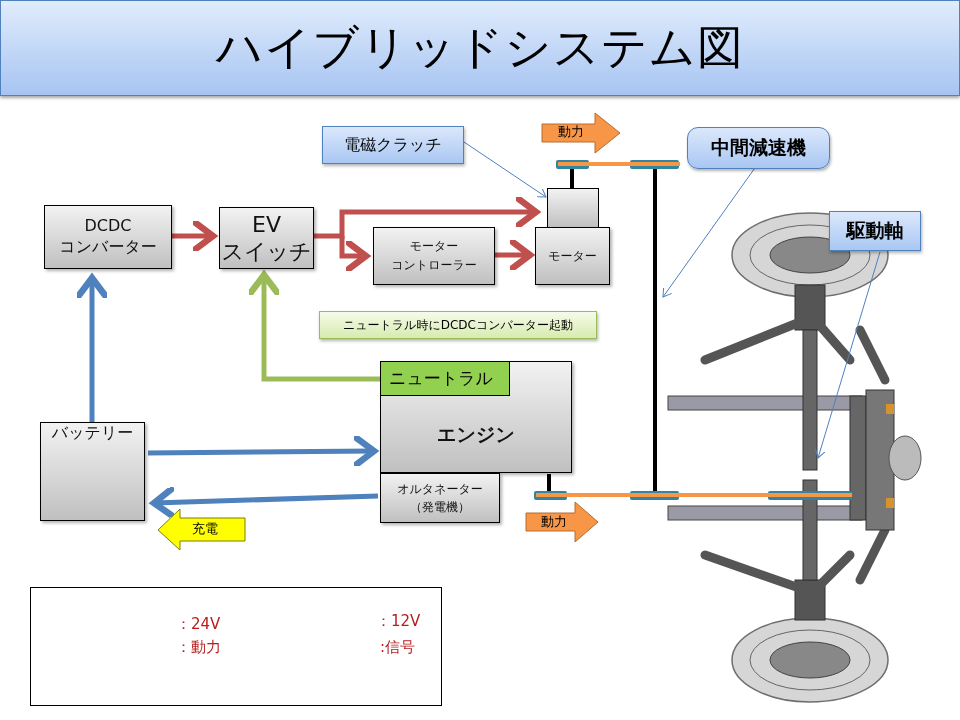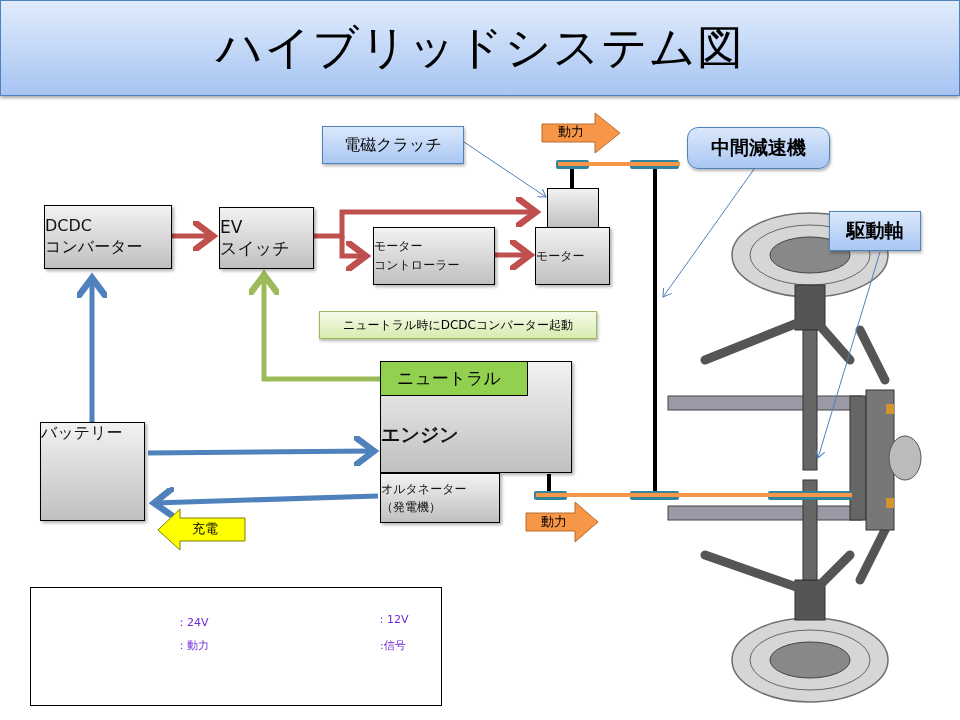--- a/index.html
+++ b/index.html
@@ -5,29 +5,29 @@
   html, body { margin:0; padding:0; }
   body { width:960px; height:720px; position:relative; overflow:hidden; background:#ffffff;
          font-family:"DejaVu Sans", sans-serif; }
   .abs { position:absolute; }
   .title-bar { left:0; top:0; width:958px; height:94px; border:1px solid #4f81bd;
                background:linear-gradient(#e0ecfc,#a7c4f2); box-shadow:0 2px 3px rgba(0,0,0,.35);
                display:flex; align-items:center; justify-content:center; }
   .title-bar span { font-size:46px; color:#000; letter-spacing:1px; }
   .gbox { border:1px solid #000; background:linear-gradient(#f2f2f2,#c0c0c0);
           box-shadow:2px 2px 3px rgba(0,0,0,.3); display:flex; flex-direction:column;
-          align-items:flex-start; justify-content:center; text-align:center; color:#111; }
+          align-items:center; justify-content:center; text-align:center; color:#111; }
   .callout { border:1px solid #4f81bd; background:linear-gradient(#dbe8fb,#a9c7f3);
              display:flex; align-items:center; justify-content:center; color:#000;
              box-shadow:1px 2px 3px rgba(0,0,0,.3); }
   .note-green { border:1px solid #9bbb59; background:linear-gradient(#f6fbe9,#d7ebb0);
                 font-size:12px; display:flex; align-items:center; justify-content:center;
                 box-shadow:1px 2px 3px rgba(0,0,0,.3); }
   .legend { left:30px; top:587px; width:410px; height:117px; border:1px solid #000; background:#fff; }
-  .legend-label { font-size:11px; color:#6d28d9; }
+  .legend-label { font-size:15px; color:#b91c1c; }
   svg { position:absolute; left:0; top:0; }
 </style>
 </head>
 <body>
 
 <div class="abs title-bar">
   <span>ハイブリッドシステム図</span>
 </div>
 
 <svg width="960" height="720">
@@ -128,39 +128,39 @@
     <line x1="368" y1="623" x2="277" y2="623" stroke="#4f81bd" stroke-width="5" marker-end="url(#mBlue)"></line>
     <line x1="65" y1="650" x2="162" y2="650" stroke="#f79646" stroke-width="5"></line>
     <line x1="368" y1="651" x2="280" y2="651" stroke="#9bbb59" stroke-width="5" marker-end="url(#mGreen)"></line>
   </g>
 </svg>
 
 <div class="abs gbox" style="left:44px;top:205px;width:126px;height:62px;font-size:16px;line-height:1.3;">
   <span>DCDC</span>
   <span>コンバーター</span>
 </div>
-<div class="abs gbox" style="left:219px;top:207px;width:93px;height:60px;font-size:17px;line-height:1.25;">
+<div class="abs gbox" style="left:219px;top:207px;width:93px;height:60px;font-size:22px;line-height:1.25;">
   <span>EV</span>
   <span>スイッチ</span>
 </div>
 <div class="abs gbox" style="left:373px;top:227px;width:120px;height:56px;font-size:12px;line-height:1.6;">
   <span>モーター</span>
   <span>コントローラー</span>
 </div>
 <div class="abs gbox" style="left:547px;top:188px;width:50px;height:38px;box-shadow:none;"></div>
 <div class="abs gbox" style="left:535px;top:227px;width:73px;height:56px;font-size:12px;">
   <span>モーター</span>
 </div>
 <div class="abs gbox" style="left:40px;top:422px;width:105px;height:99px;font-size:16px;justify-content:flex-start;box-sizing:border-box;">
   <span>バッテリー</span>
 </div>
 <div class="abs gbox" style="left:380px;top:361px;width:192px;height:112px;font-size:19px;font-weight:bold;justify-content:flex-start;padding-top:60px;box-sizing:border-box;">
   <span>エンジン</span>
 </div>
-<div class="abs" style="left:380px;top:361px;width:148px;height:35px;background:#92d050;border:1px solid #000;font-size:17px;display:flex;align-items:center;padding-left:16px;box-sizing:border-box;">
+<div class="abs" style="left:380px;top:361px;width:130px;height:35px;background:#92d050;border:1px solid #000;font-size:17px;display:flex;align-items:center;padding-left:8px;box-sizing:border-box;">
   <span>ニュートラル</span>
 </div>
 <div class="abs gbox" style="left:380px;top:473px;width:118px;height:48px;font-size:12px;line-height:1.5;">
   <span>オルタネーター</span>
   <span>（発電機）</span>
 </div>
 
 <div class="abs callout" style="left:322px;top:126px;width:140px;height:36px;font-size:16px;">
   <span>電磁クラッチ</span>
 </div>

